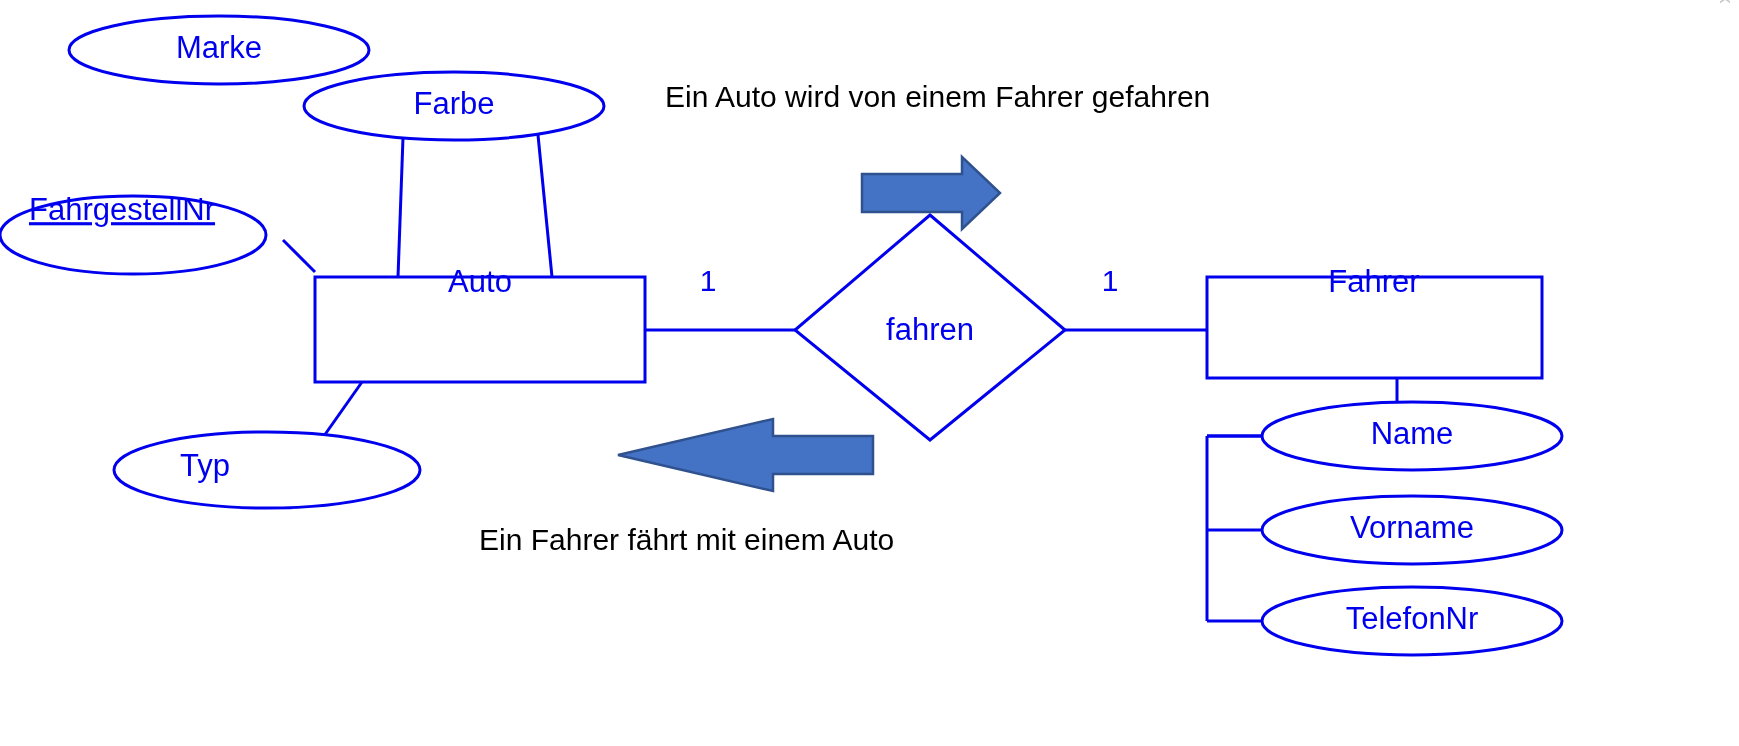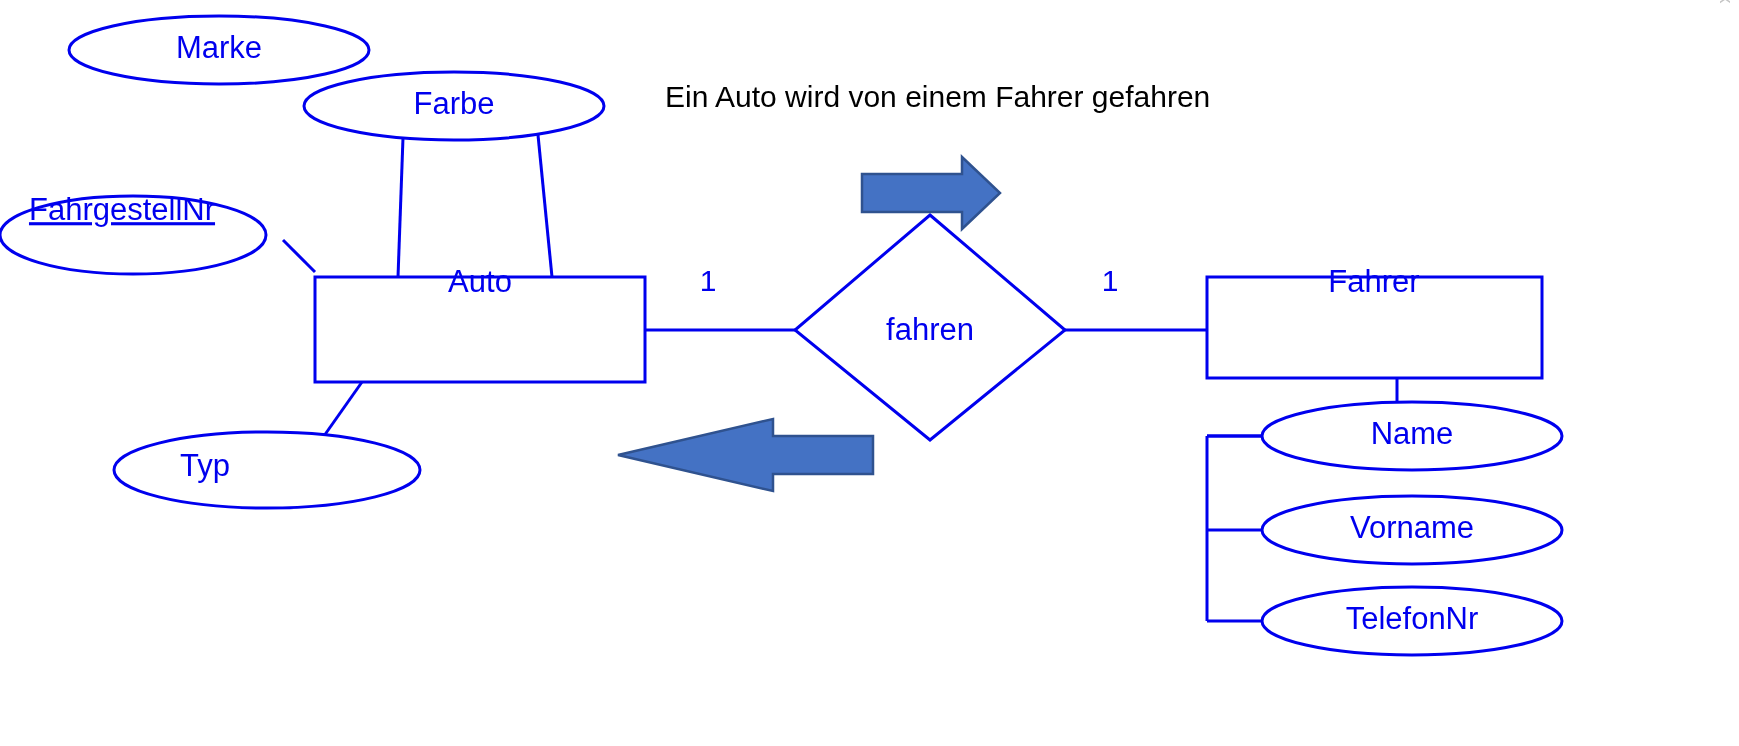--- a/index.html
+++ b/index.html
@@ -133,16 +133,17 @@
     <ellipse class="er-shape" cx="1412" cy="621" rx="150" ry="34"></ellipse>
     <text class="er-label" x="1412" y="621">TelefonNr</text>
 
     <polygon class="block-arrow-fill" points="862,174 962,174 962,157 1000,193 962,229 962,212 862,212"></polygon>
 
     <polygon class="block-arrow-fill" points="873,436 773,436 773,419 618,455 773,491 773,474 873,474"></polygon>
   </svg>
 
   <div class="caption" style="left:665px; top:74px;margin-top:8px;">Ein Auto wird von einem Fahrer gefahren</div>
 
+  <div class="caption" style="left:479px; top:525px;">Ein Fahrer fährt mit einem Auto</div>
 
   <div class="watermark">13.docx</div>
 
 </div>
 
 </body></html>

